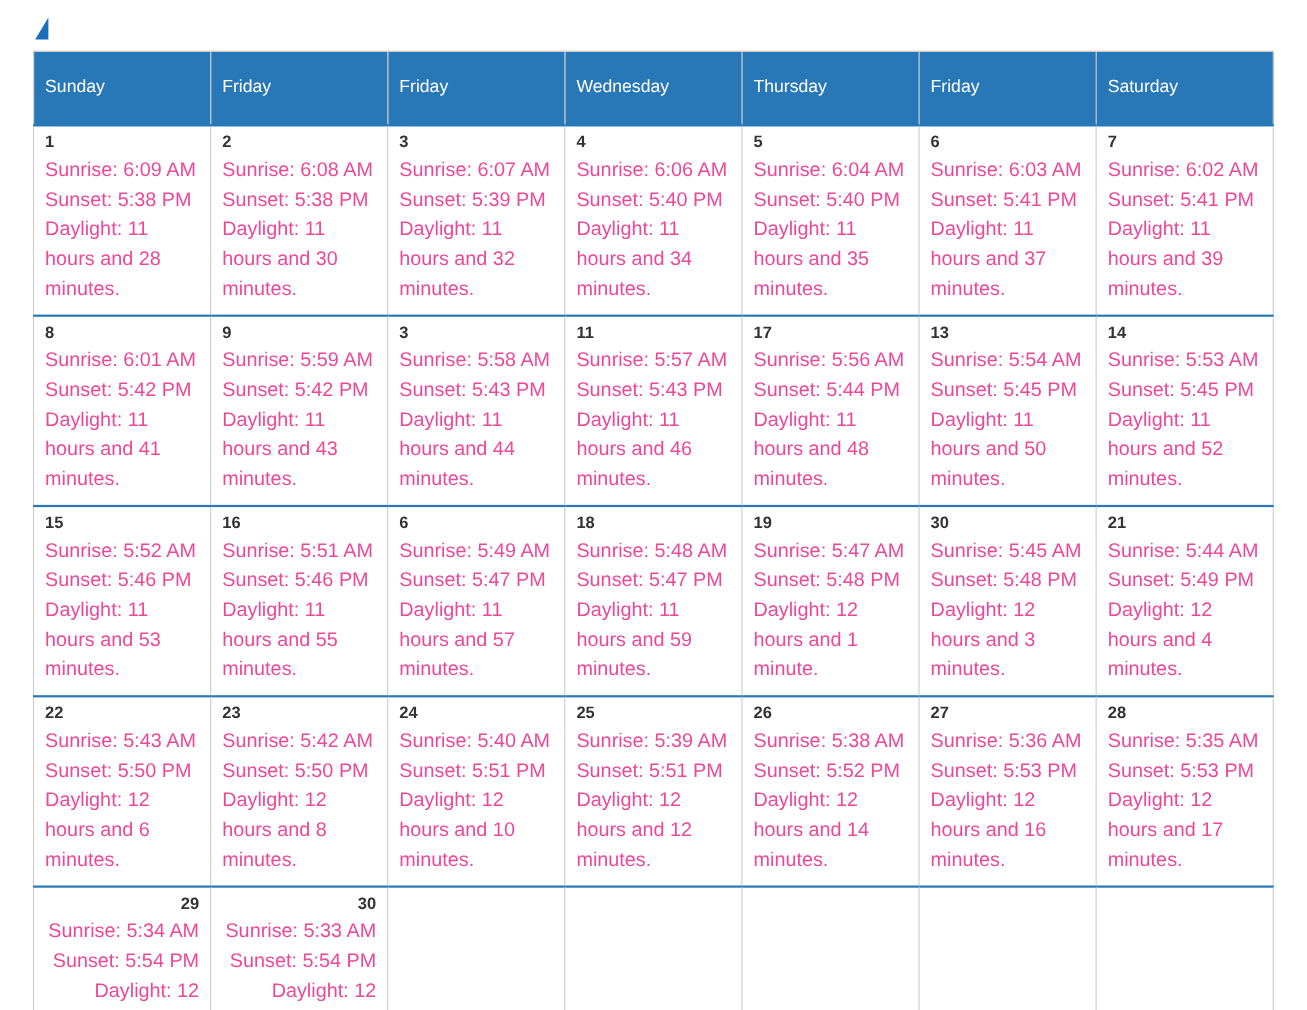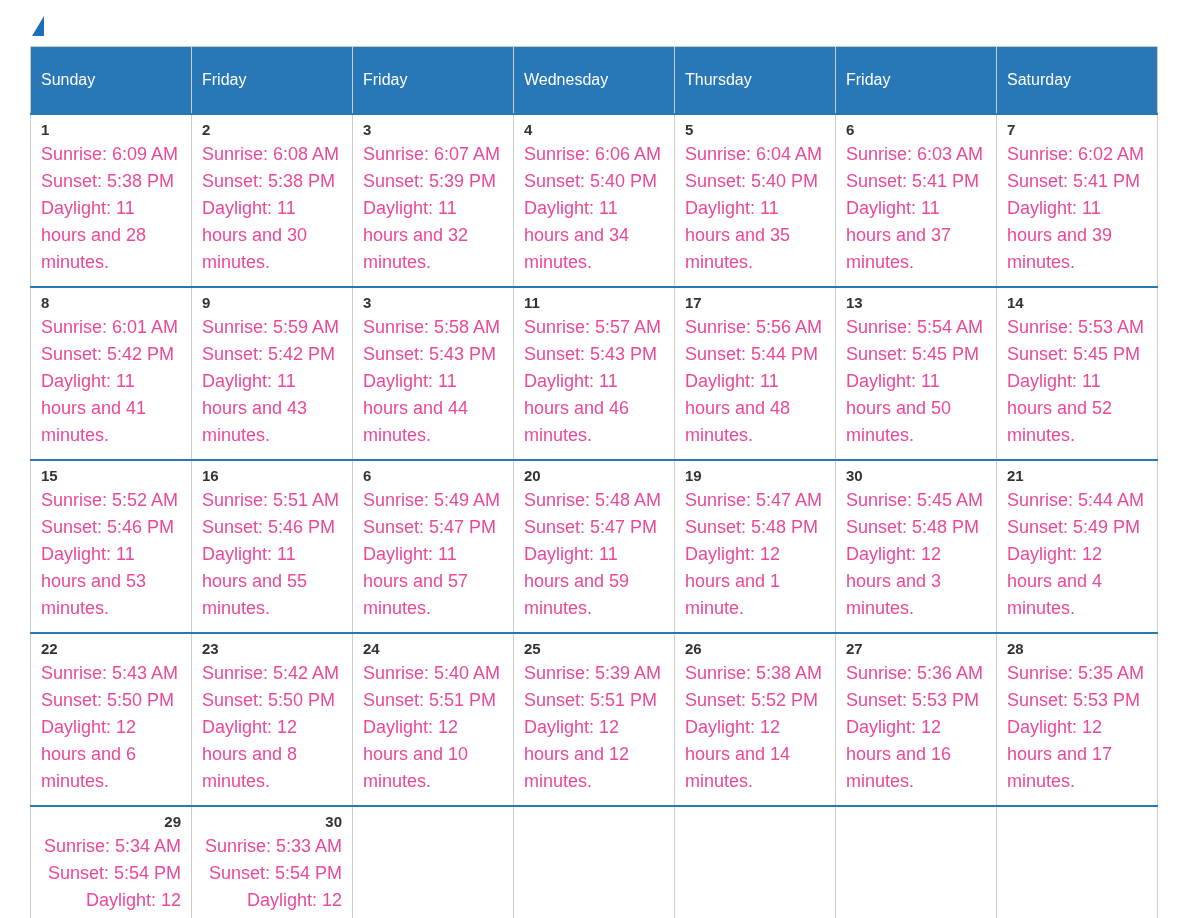--- a/index.html
+++ b/index.html
@@ -208,21 +208,21 @@
         </td>
         <td>
           <span class="day-number">16</span>
           <div class="day-info">Sunrise: 5:51 AM<br>Sunset: 5:46 PM<br>Daylight: 11 hours and 55 minutes.</div>
         </td>
         <td>
           <span class="day-number">6</span>
           <div class="day-info">Sunrise: 5:49 AM<br>Sunset: 5:47 PM<br>Daylight: 11 hours and 57 minutes.</div>
         </td>
         <td>
-          <span class="day-number">20</span>
+          <span class="day-number">18</span>
           <div class="day-info">Sunrise: 5:48 AM<br>Sunset: 5:47 PM<br>Daylight: 11 hours and 59 minutes.</div>
         </td>
         <td>
           <span class="day-number">19</span>
           <div class="day-info">Sunrise: 5:47 AM<br>Sunset: 5:48 PM<br>Daylight: 12 hours and 1 minute.</div>
         </td>
         <td>
           <span class="day-number">30</span>
           <div class="day-info">Sunrise: 5:45 AM<br>Sunset: 5:48 PM<br>Daylight: 12 hours and 3 minutes.</div>
         </td>

